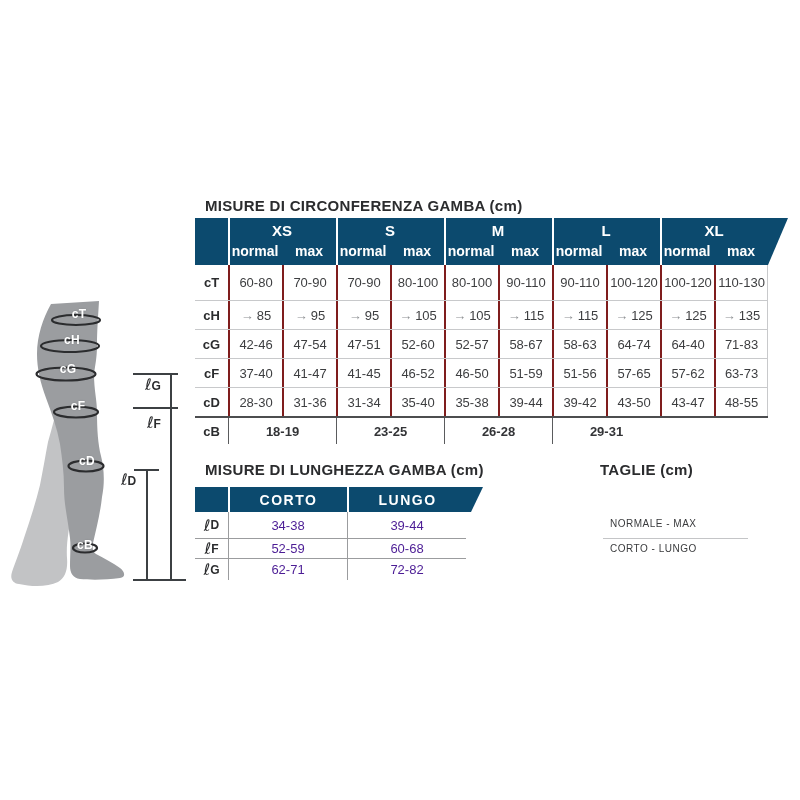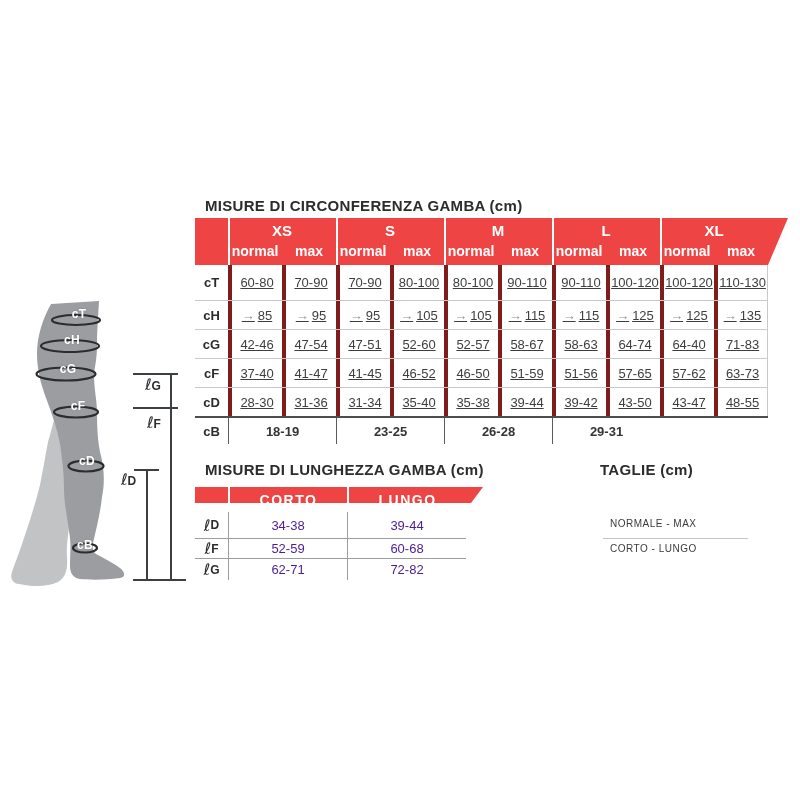--- a/index.html
+++ b/index.html
@@ -10,39 +10,38 @@
   }
   .abs { position:absolute; }
 
   
   .sec-title {
     position:absolute; font-size:15px; font-weight:bold; color:#2b2c2e;
     letter-spacing:0.3px; white-space:nowrap;
   }
 
   
-  .banner { position:absolute; background:#ef4444; }
+  .banner { position:absolute; background:#0c4a6e; }
   .banner .vsep { position:absolute; top:0; bottom:0; width:2px; background:#ffffff; }
   .hcell {
     position:absolute; color:#ffffff; font-weight:bold; text-align:center;
     white-space:nowrap;
   }
 
   
   .crow { position:absolute; left:195px; width:573px; display:flex; box-sizing:border-box; }
   .crow.lined { border-top:1px solid #c8c9cb; }
   .crow .lab {
     width:33px; display:flex; align-items:center; justify-content:center;
     font-size:13px; font-weight:bold; color:#2b2c2e; box-sizing:border-box;
   }
   .crow .val {
     width:54px; display:flex; align-items:center; justify-content:center;
-    font-size:13px; color:#3d3e40; border-left:4px solid #7f1d1d; box-sizing:border-box;
+    font-size:13px; color:#3d3e40; border-left:2px solid #7f1d1d; box-sizing:border-box;
     white-space:nowrap;
-    text-decoration:underline;
   }
   .crow .val.rt { border-right:1px solid #c8c9cb; }
   .arrow { color:#8e9093; margin-right:3px; font-size:13px; }
 
   
   .brow { position:absolute; left:195px; width:573px; display:flex; border-top:2px solid #4c4d4f; box-sizing:border-box; }
   .brow .lab {
     width:33px; display:flex; align-items:center; justify-content:center;
     font-size:13px; font-weight:bold; color:#2b2c2e; box-sizing:border-box;
   }
@@ -291,21 +290,21 @@
   <div class="brow" style="top:416px; height:28px;">
     <div class="lab">cB</div>
     <div class="grp">18-19</div>
     <div class="grp">23-25</div>
     <div class="grp">26-28</div>
     <div class="grp">29-31</div>
   </div>
 
   <div class="sec-title" style="left:205px; top:461px;">MISURE DI LUNGHEZZA GAMBA (cm)</div>
 
-  <div class="banner" style="left:195px; top:487px; width:288px; height:16px;
+  <div class="banner" style="left:195px; top:487px; width:288px; height:25px;
               clip-path:polygon(0 0, 100% 0, calc(100% - 12px) 100%, 0 100%);">
     <div class="vsep" style="left:33px;"></div>
     <div class="vsep" style="left:152px;"></div>
     <span class="hcell" style="left:35px;  top:5px; width:117px; font-size:14px; letter-spacing:1.5px;">CORTO</span>
     <span class="hcell" style="left:154px; top:5px; width:117px; font-size:14px; letter-spacing:1.5px;">LUNGO</span>
   </div>
 
   <div class="lrow" style="top:512px; height:26px;">
     <div class="lab">
         <span class="ell">ℓ</span>

